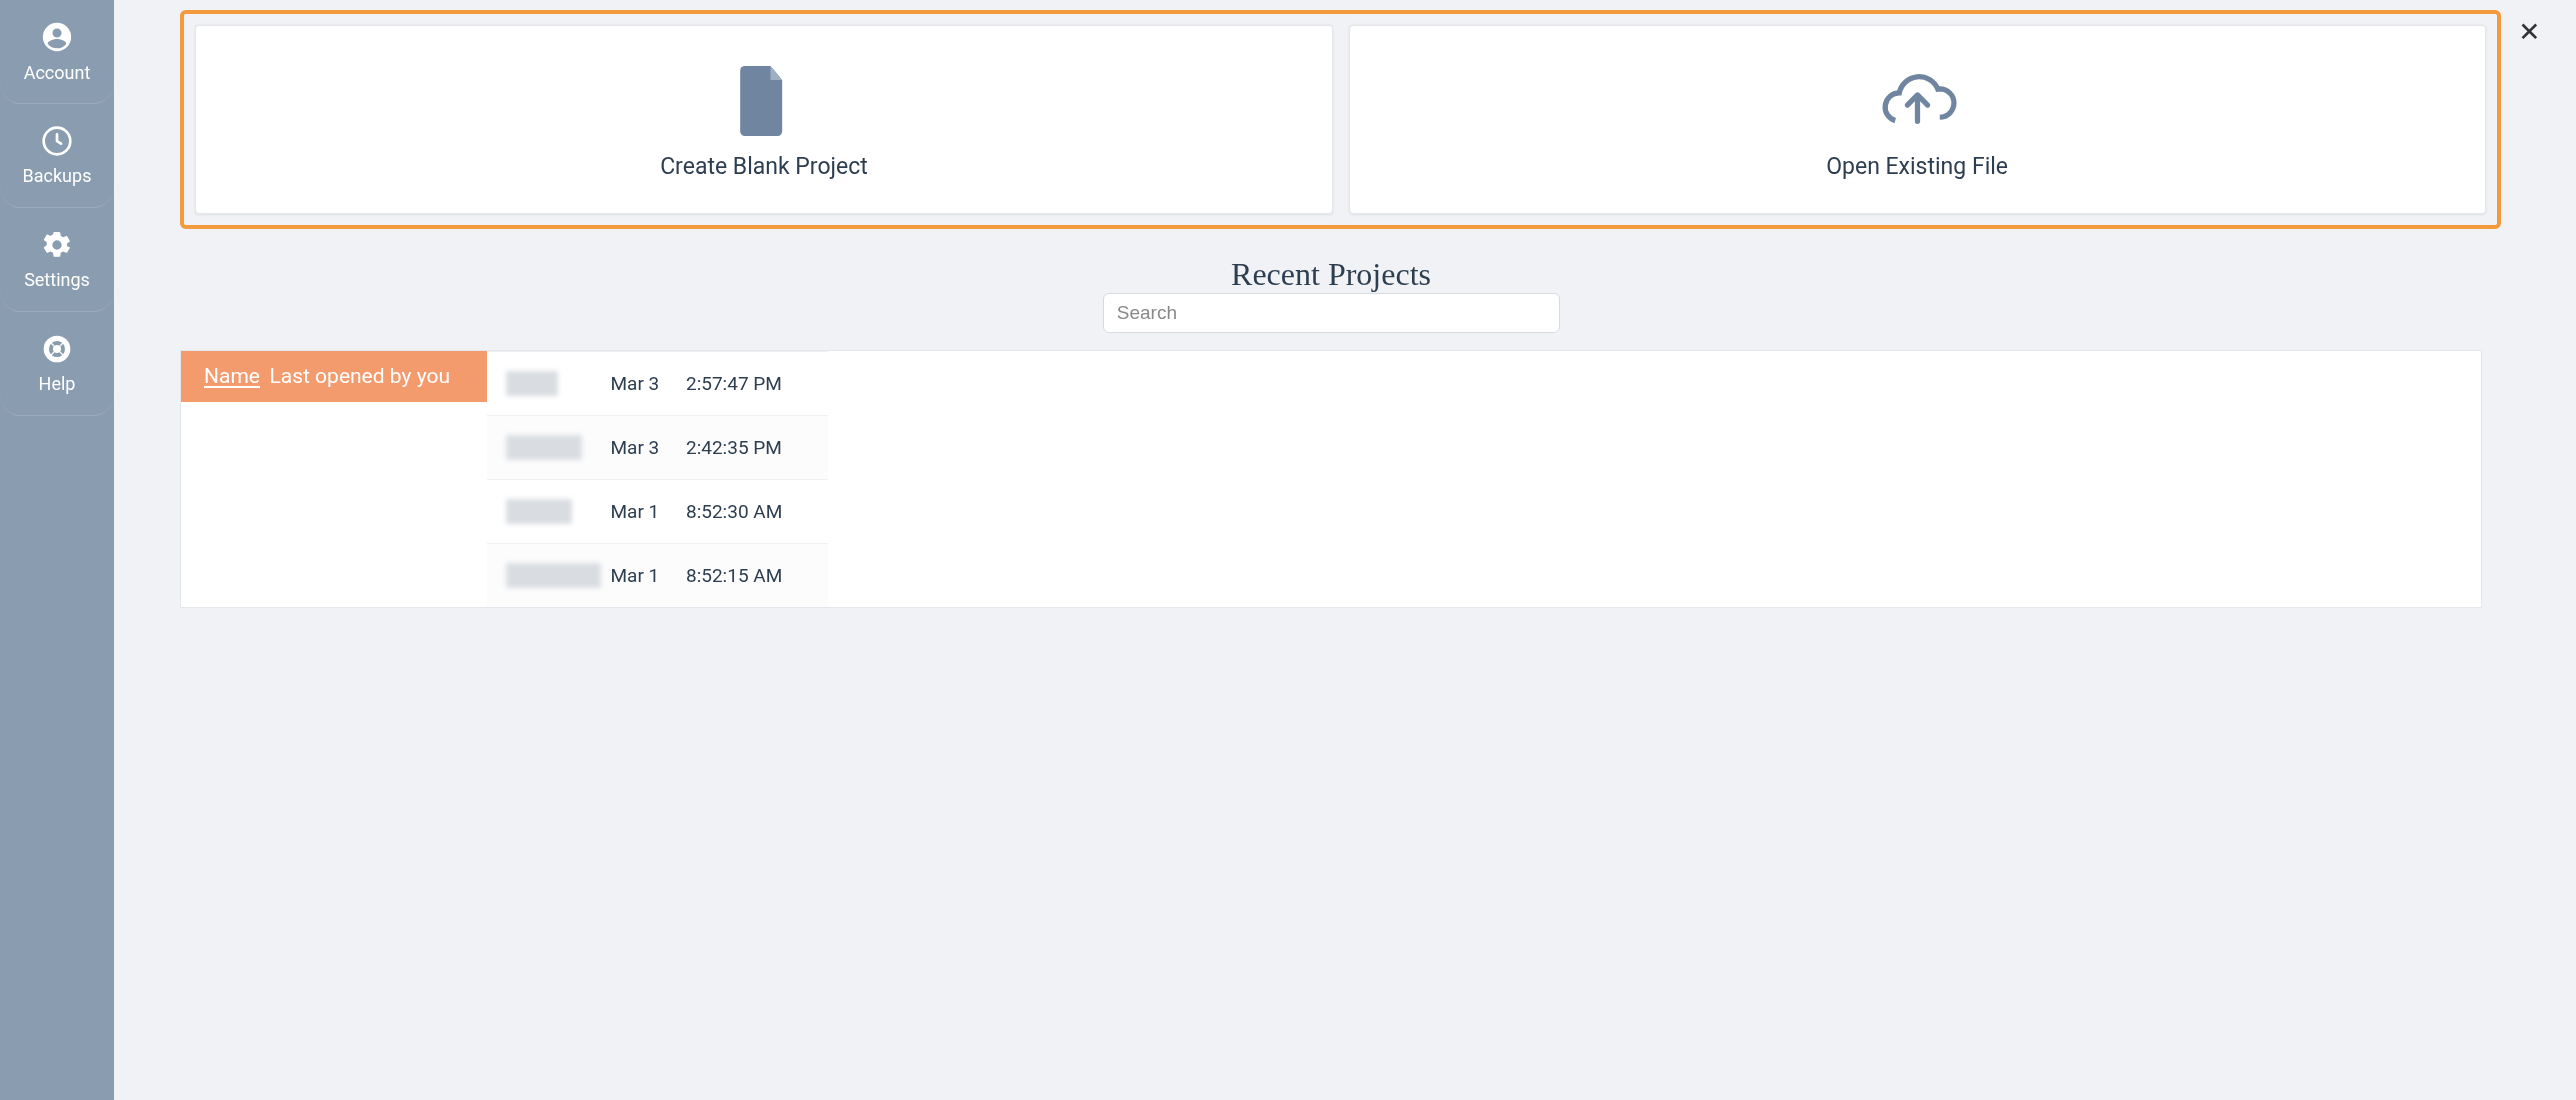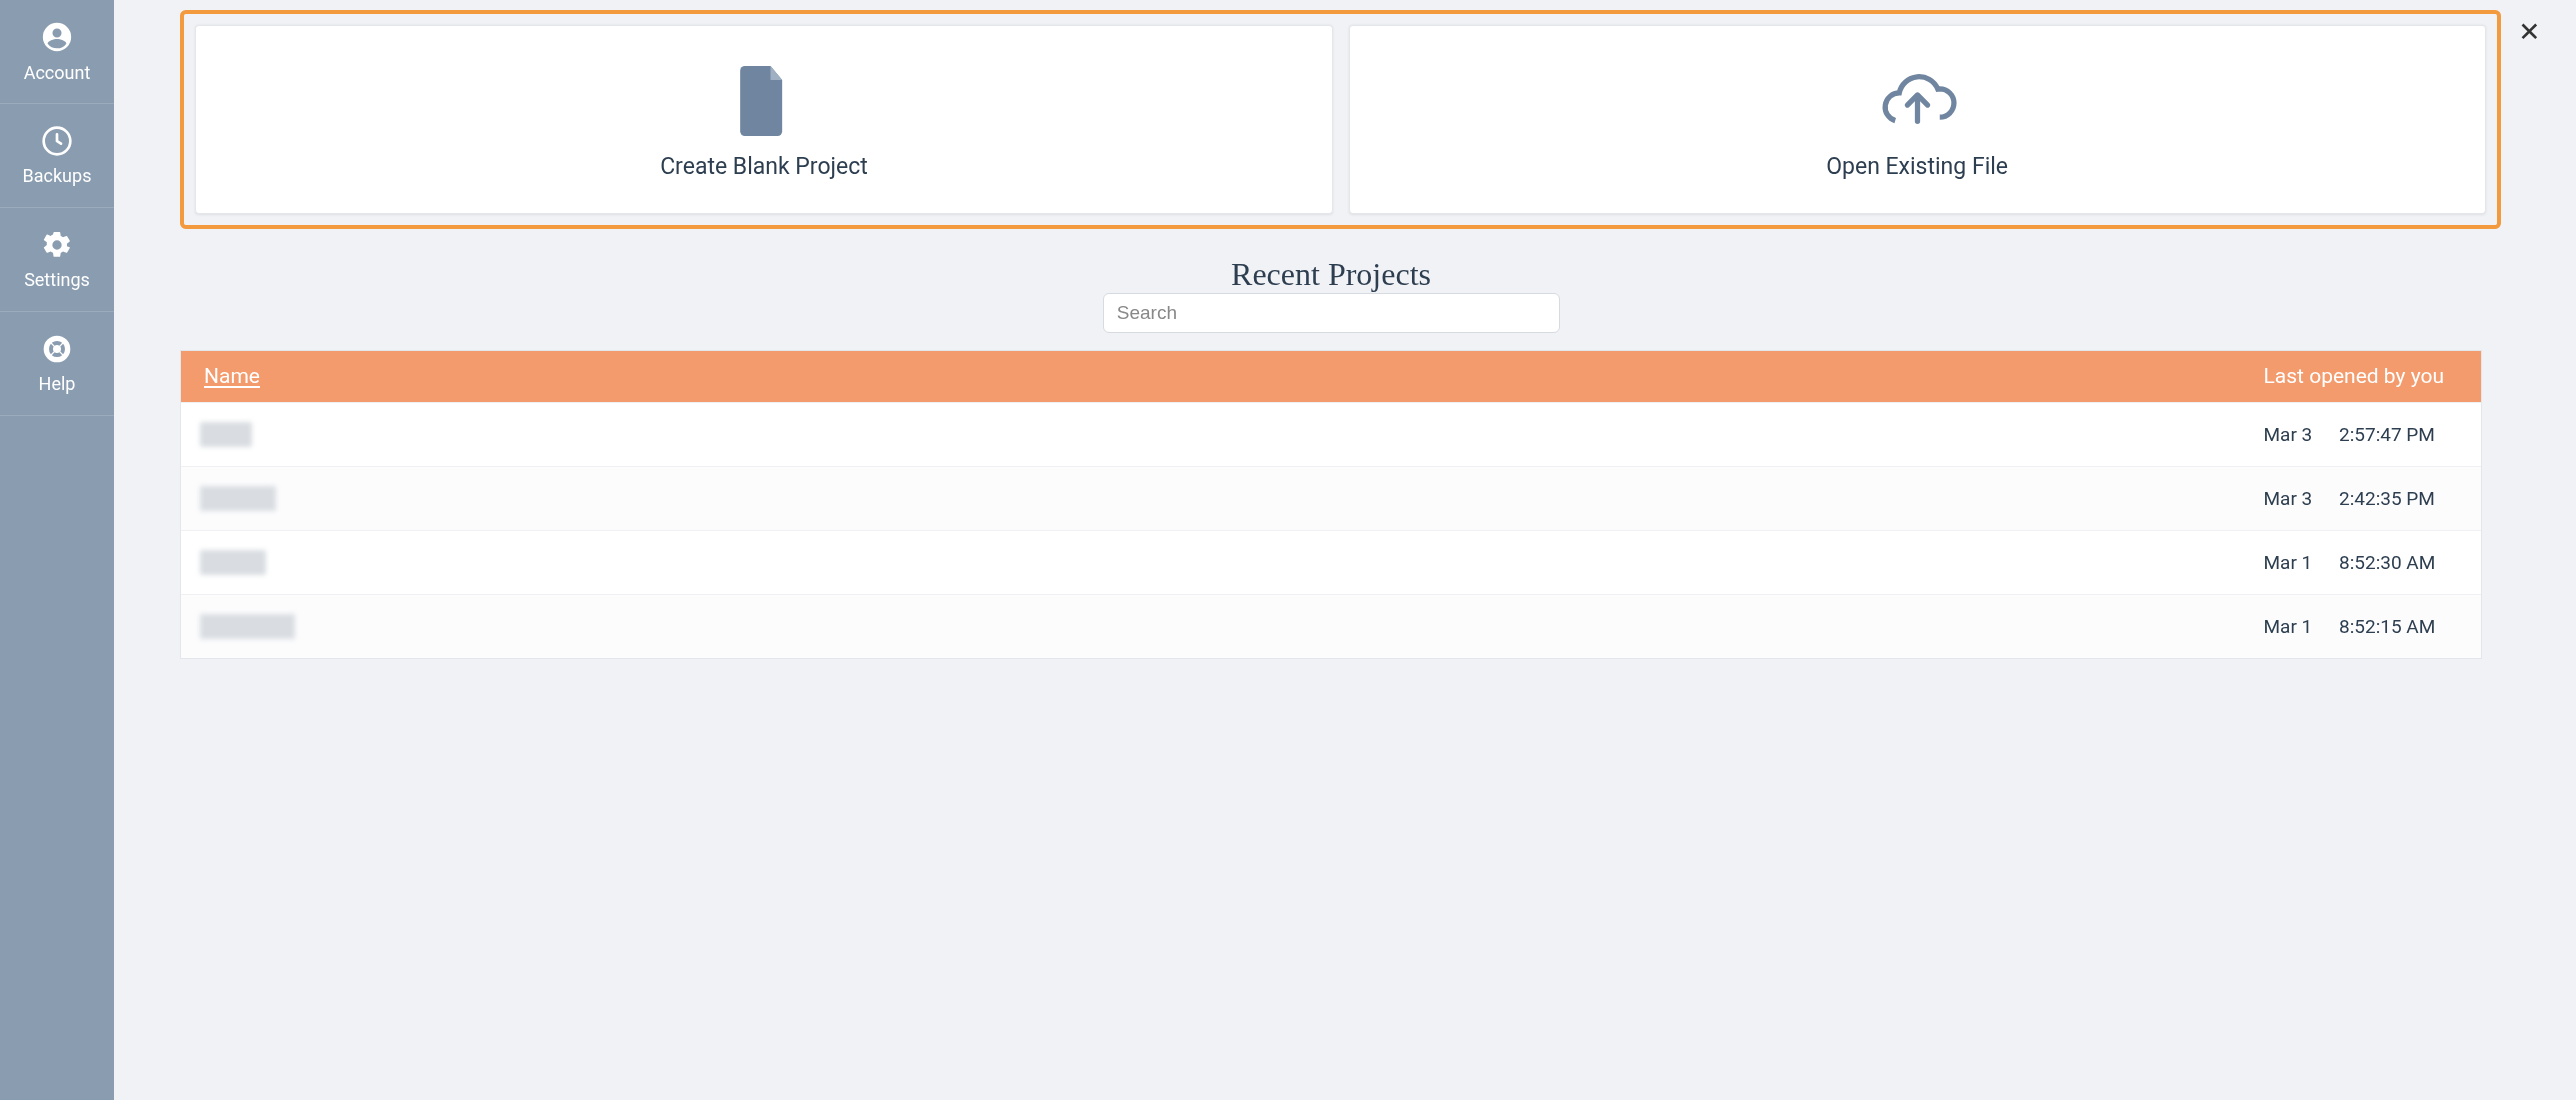--- a/index.html
+++ b/index.html
@@ -26,20 +26,21 @@
   .sidebar-item {
     display: flex;
     flex-direction: column;
     align-items: center;
     justify-content: center;
     height: 104px;
     color: #fff;
     font-size: 18px;
     border-bottom: 0.9px solid rgba(255,255,255,0.15);
     cursor: pointer;
+    border-radius: 21px;
   }
   .sidebar-item .icon { margin-bottom: 7.6px; }
   .sidebar-item.active {
     background: #ffffff;
     color: #404040;
   }
   .sidebar-item.active svg path,
   .sidebar-item.active svg rect { fill: #f58b3c; }
   .sidebar-item svg { display: block; }
 
@@ -124,21 +125,20 @@
     background: #fff;
   }
   .search-input::placeholder { color: #888; }
 
   .table {
     margin-top: 17px;
     margin-right: 66px;
     background: #fff;
     border: 0.9px solid #e3e6ea;
     display: flex;
-    flex-direction: column;
     overflow: hidden;
   }
   .thead {
     display: flex;
     background: #f49b6e;
     color: #fff;
     font-size: 21px;
     height: 51px;
     align-items: center;
   }

